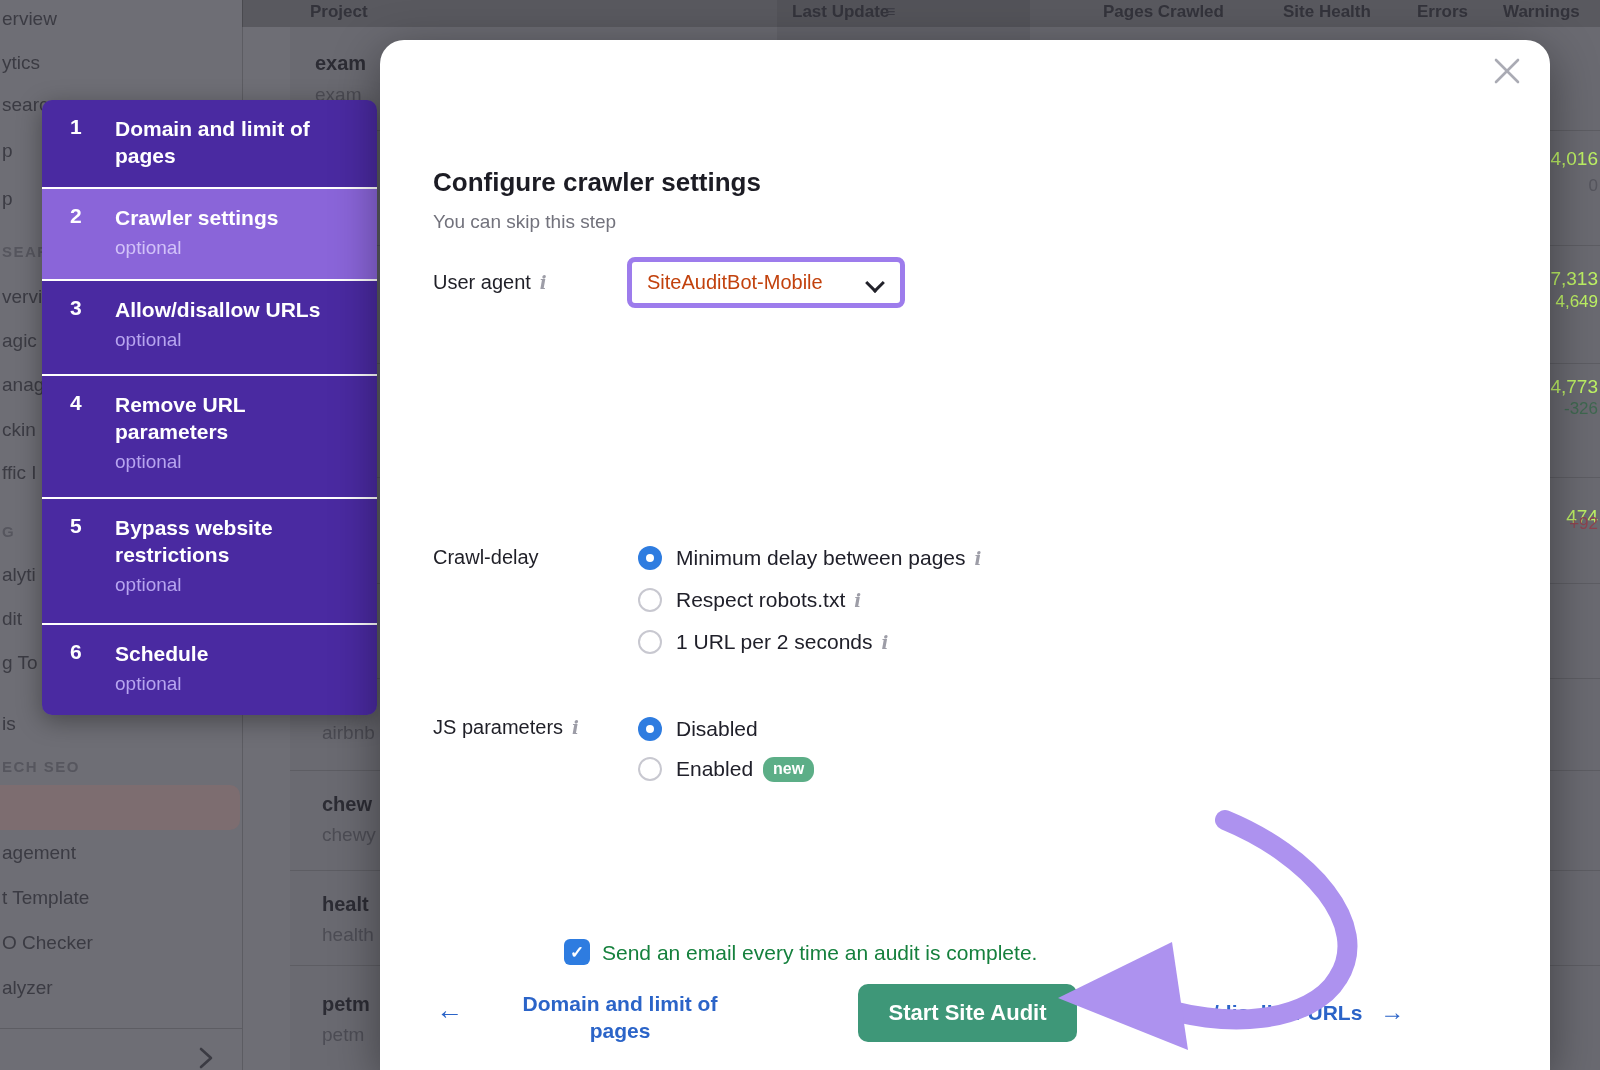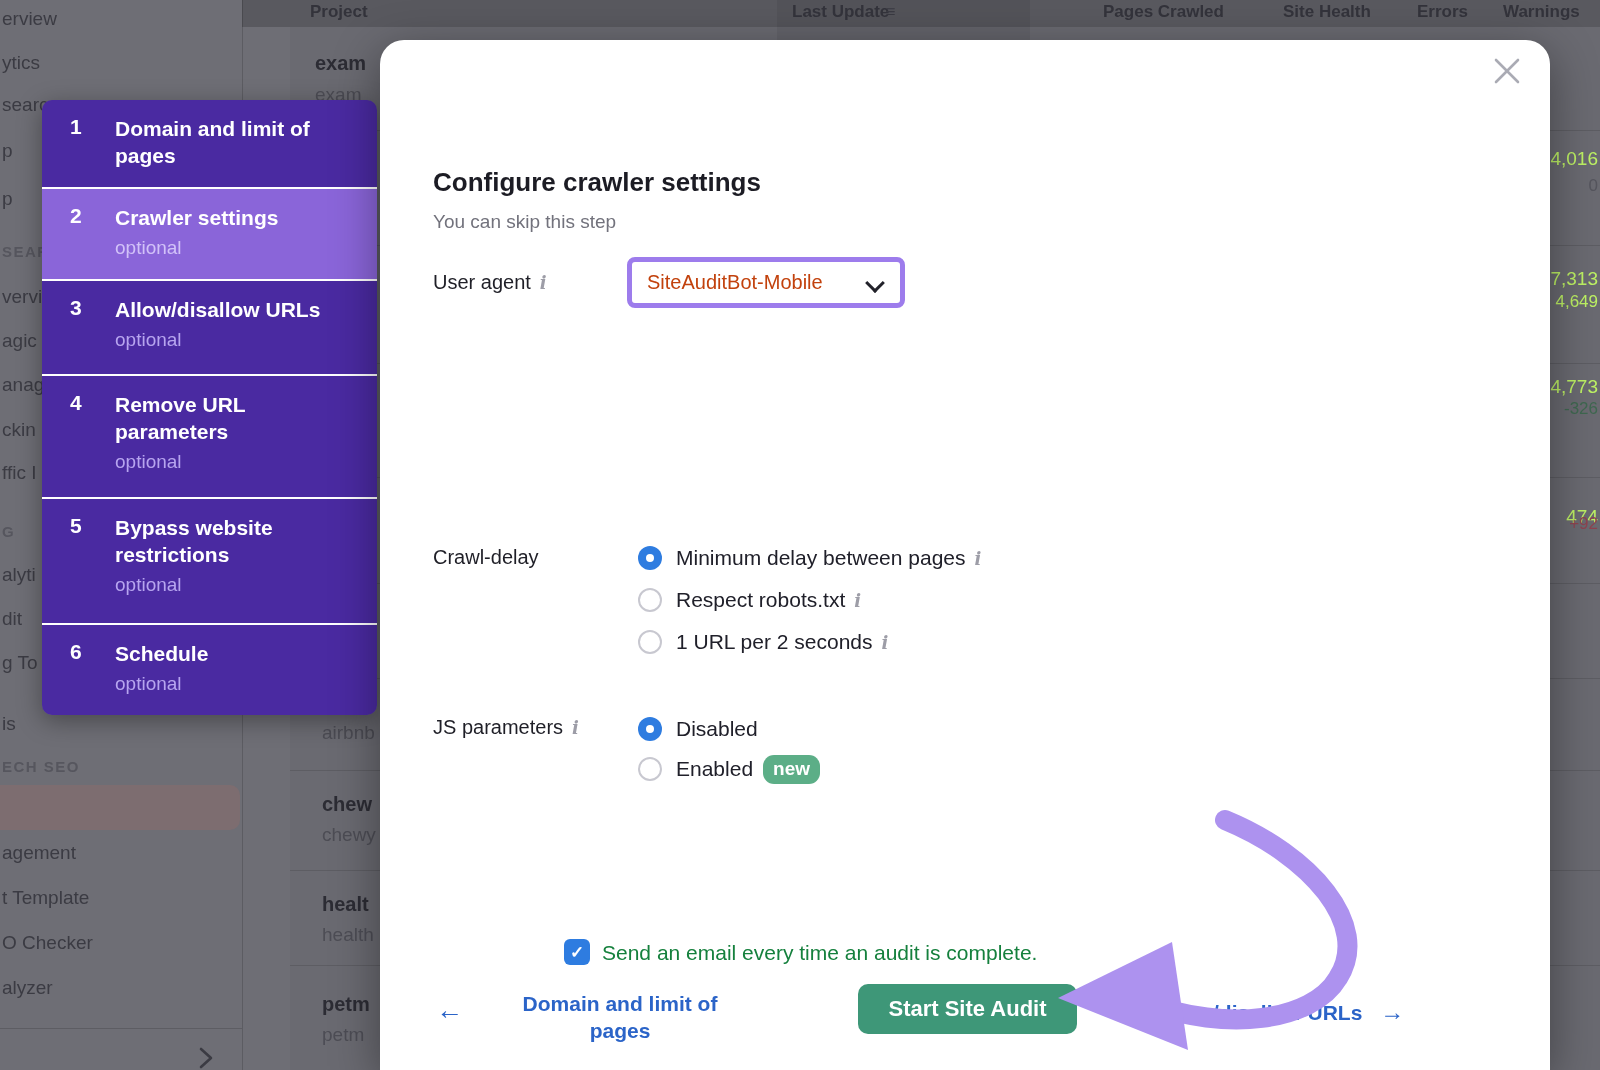--- a/index.html
+++ b/index.html
@@ -45,27 +45,27 @@
   .info-i{font-family:"DejaVu Serif",serif;font-style:italic;font-weight:700;color:#9d9da7;font-size:18px;margin-left:9px;}
   .ua-select{left:247px;top:217px;width:278px;height:51px;border:5px solid #9d7cec;border-radius:8px;background:#fff;box-sizing:border-box;display:flex;align-items:center;cursor:pointer;}
   .ua-select-text{margin-left:15px;font-size:20px;color:#c2410c;}
   .chev-down{position:absolute;right:18px;top:14px;width:11px;height:11px;border-right:3px solid #22222a;border-bottom:3px solid #22222a;transform:rotate(45deg);}
   .ua-desc{left:52px;top:307px;width:1026px;height:146px;background:#f5f5f8;border:1px solid #e3e3e9;border-radius:8px;box-sizing:border-box;padding:20px 24px;font-size:20px;line-height:30px;color:#23232b;}
   .radio-row{display:flex;align-items:center;height:26px;}
   .radio{width:24px;height:24px;border-radius:50%;box-sizing:border-box;background:#fff;border:2px solid #c8c8d0;flex:0 0 auto;}
   .radio.sel{background:#2e7ce0;border:none;position:relative;}
   .radio.sel::after{content:"";position:absolute;left:8px;top:8px;width:8px;height:8px;border-radius:50%;background:#fff;}
   .radio-label{margin-left:14px;font-size:21px;color:#20202a;white-space:nowrap;}
-  .badge-new{margin-left:10px;background:#5cae87;color:#fff;font-size:19px;font-weight:700;padding:3px 10px 4px;border-radius:11px;}
+  .badge-new{margin-left:10px;background:#5cae87;color:#fff;font-size:16px;font-weight:700;padding:3px 10px 4px;border-radius:11px;}
   .checkbox{left:184px;top:899px;width:26px;height:26px;background:#2e7ce0;border-radius:6px;display:flex;align-items:center;justify-content:center;color:#fff;font-size:17px;font-weight:700;cursor:pointer;}
   .check-label{left:222px;top:901px;font-size:21px;color:#15803d;white-space:nowrap;}
   .link{color:#2b64c8;font-weight:700;font-size:21px;cursor:pointer;}
   .back-arrow{left:56px;top:955px;color:#2b64c8;font-size:27px;cursor:pointer;}
   .domain-link{left:120px;top:950px;width:240px;text-align:center;line-height:27px;}
-  .start-btn{left:478px;top:944px;width:219px;height:50px;background:#3e9778;border:none;border-radius:10px;color:#fff;font-size:22px;font-weight:700;font-family:"Liberation Sans",sans-serif;cursor:pointer;}
+  .start-btn{left:478px;top:944px;width:219px;height:58px;background:#3e9778;border:none;border-radius:10px;color:#fff;font-size:22px;font-weight:700;font-family:"Liberation Sans",sans-serif;cursor:pointer;}
   .allow-link{left:777px;top:958px;white-space:nowrap;}
   .next-arrow{font-size:24px;font-weight:400;margin-left:12px;}
   .close-btn{left:1103px;top:7px;width:48px;height:48px;display:flex;align-items:center;justify-content:center;cursor:pointer;}
 
   .arrow-annot{left:1020px;top:790px;width:430px;height:285px;z-index:20;pointer-events:none;}
 </style>
 </head>
 <body>
 
 <div class="stage">

